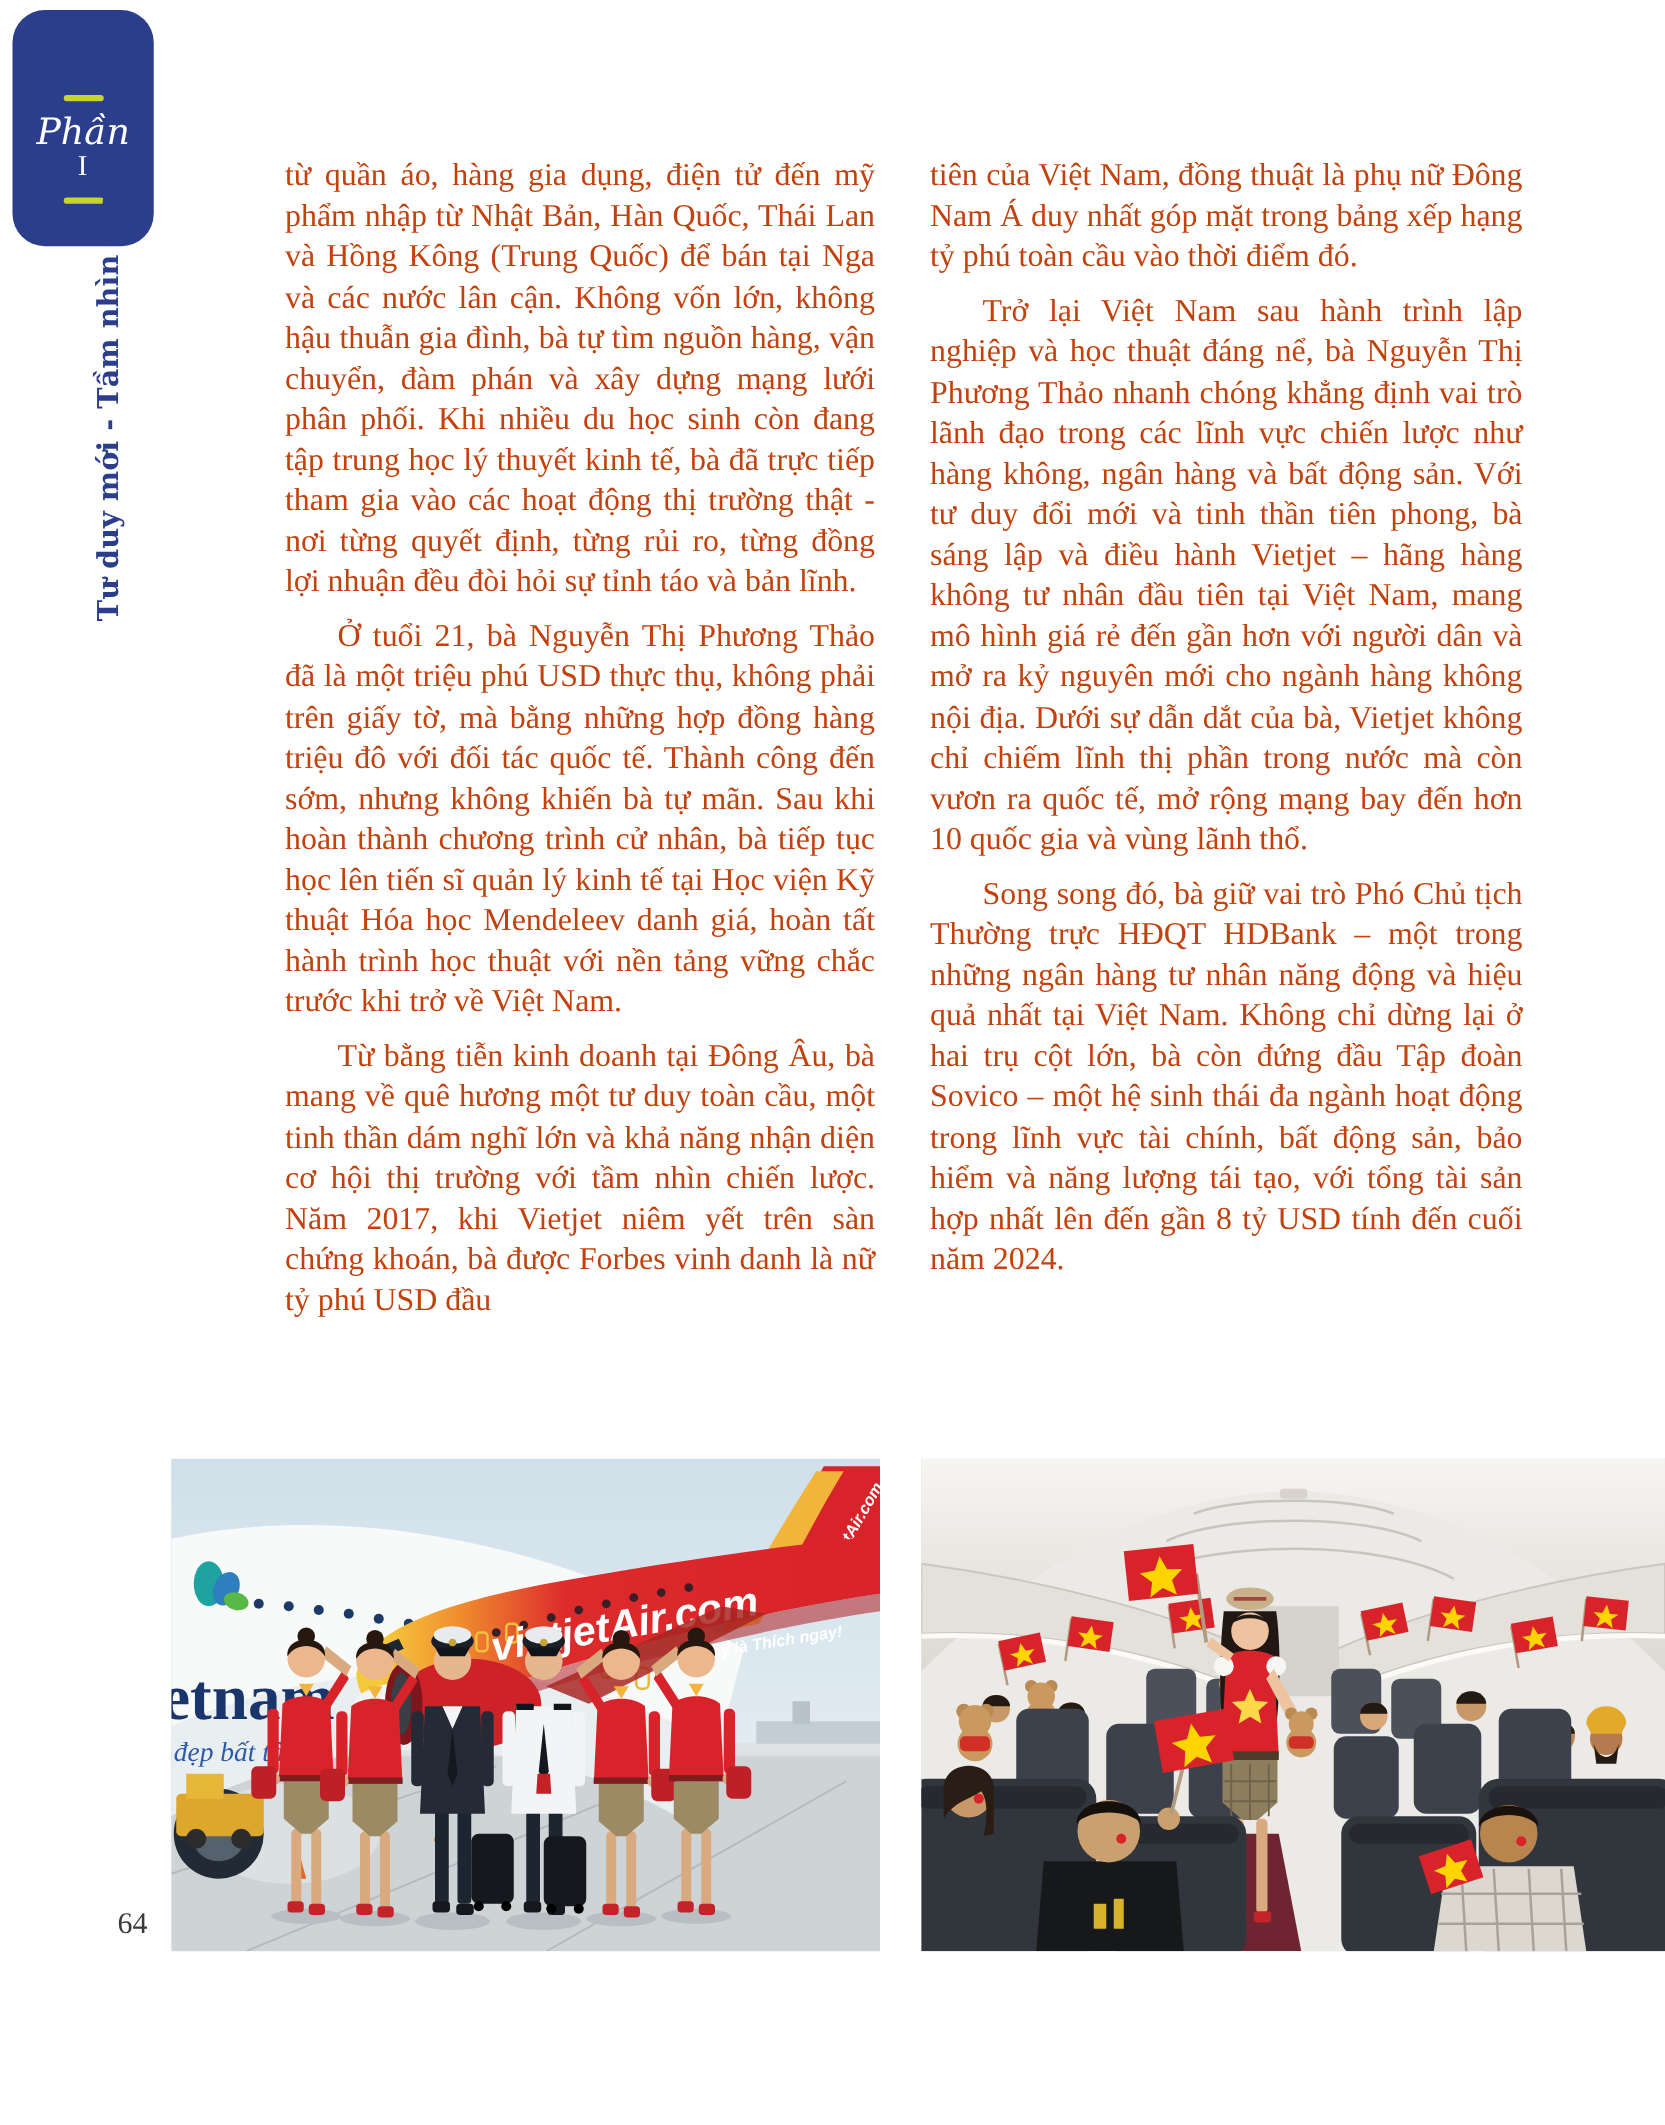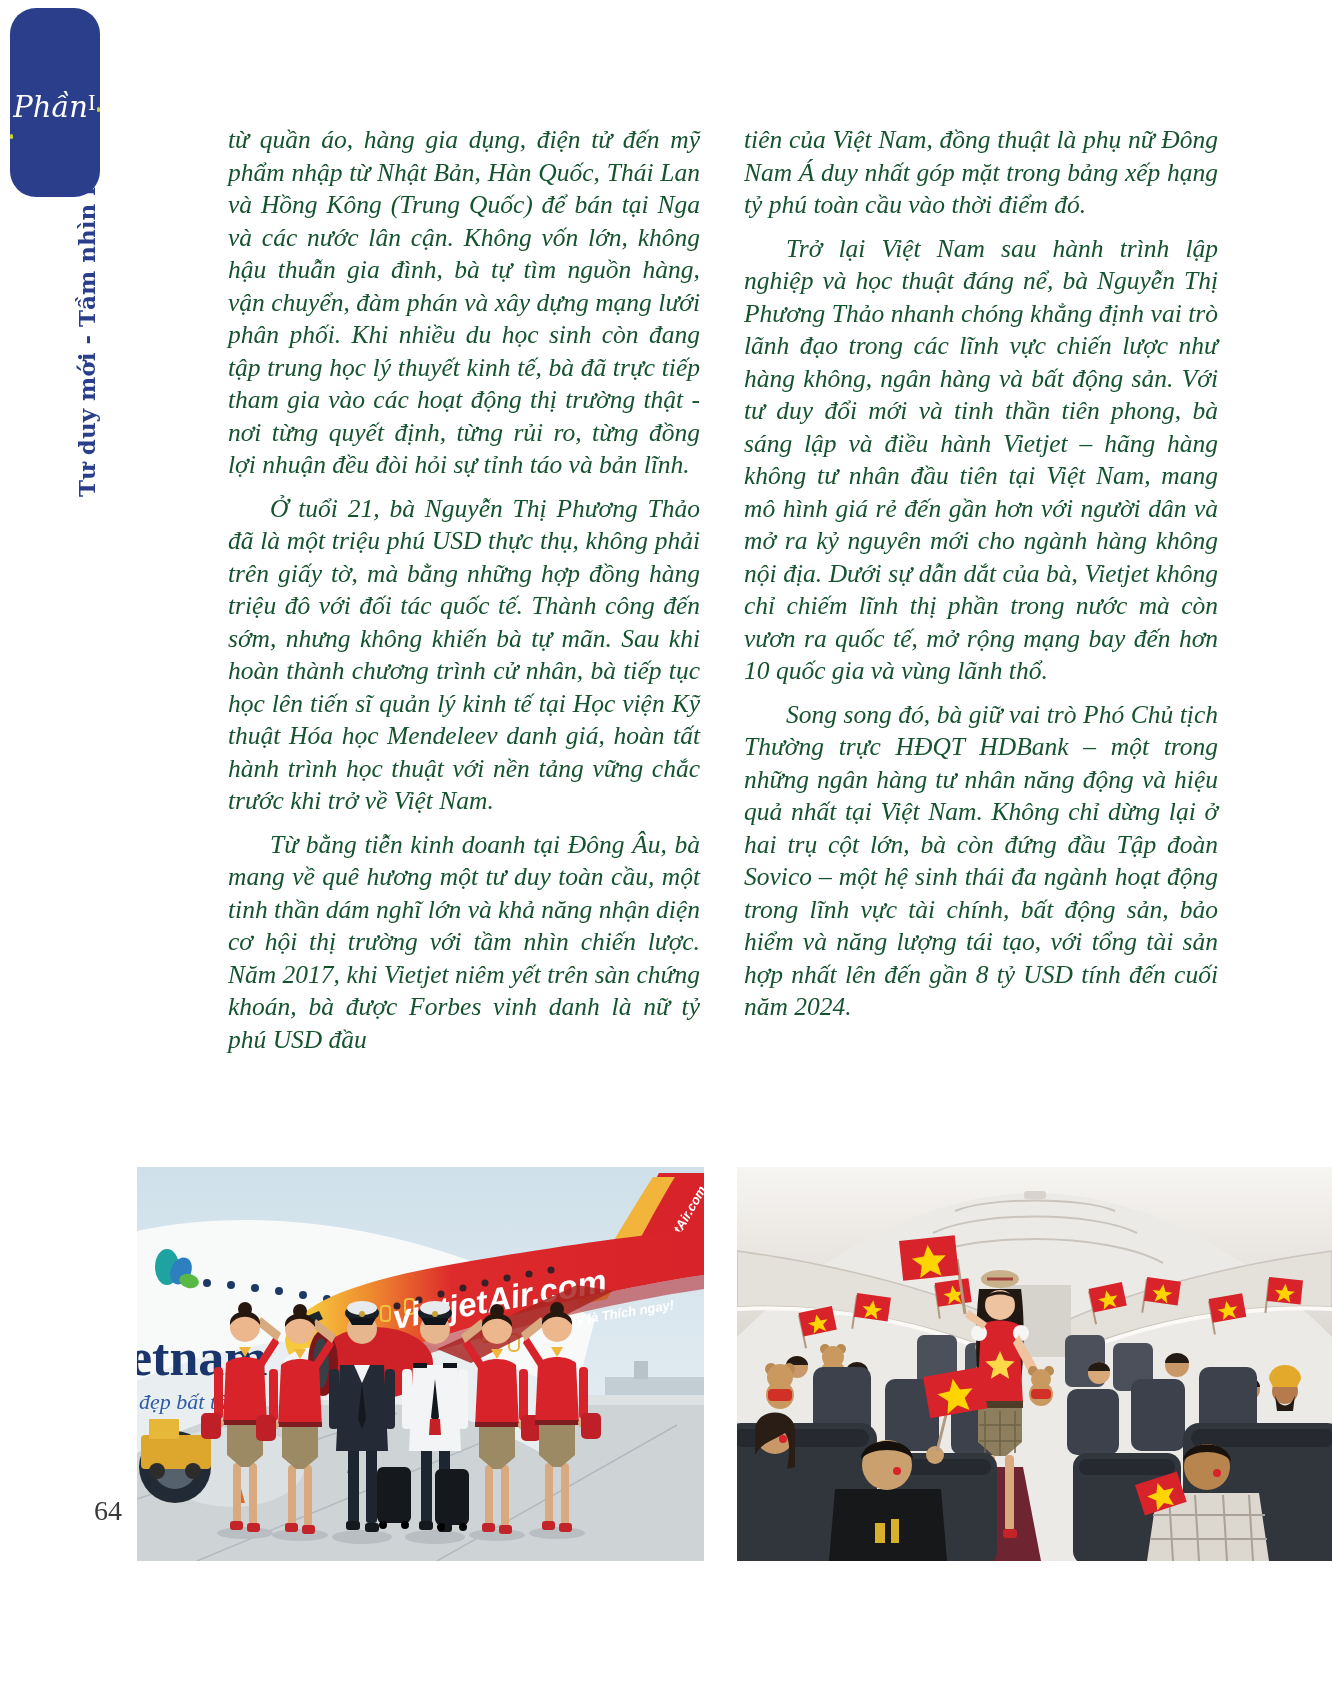--- a/index.html
+++ b/index.html
@@ -1,44 +1,44 @@
 <!DOCTYPE html>
 <html><head>
 <meta charset="utf-8">
 <style>
   html,body{margin:0;padding:0;background:#ffffff;}
   .page{position:relative;width:1332px;height:1700px;background:#ffffff;overflow:hidden;
         font-family:"Liberation Serif","DejaVu Serif",serif;}
   
-  .part-tab{position:absolute;left:10px;top:8px;width:90px;height:189px;background:#2b3e8c;
-            border-radius:26px;display:flex;flex-direction:row;align-items:center;}
+  .part-tab{position:absolute;left:10px;top:8px;width:113px;height:189px;background:#2b3e8c;
+            border-radius:26px;display:flex;flex-direction:column;align-items:center;}
   .tab-dash{width:32px;height:5px;border-radius:3px;background:#c9d32f;}
   .dash-top{margin-top:68px;}
   .dash-bottom{margin-top:13px;}
   .part-script{color:#ffffff;font-style:italic;font-size:29px;line-height:30px;margin-top:9px;
                font-family:"DejaVu Serif",serif;}
   .part-numeral{color:#ffffff;font-size:23px;line-height:24px;margin-top:1px;letter-spacing:1px;}
   
   .vertical-title{position:absolute;left:-48px;top:346px;width:270px;height:32px;line-height:32px;
                   text-align:center;transform:rotate(-90deg);color:#2b3e8c;font-weight:bold;
                   font-size:23px;font-family:"DejaVu Serif",serif;white-space:nowrap;}
   
-  .col{position:absolute;top:124px;color:#14532d;font-size:25.5px;line-height:32.5px;
-       text-align:justify;font-style:italic;}
+  .col{position:absolute;top:124px;color:#c2410c;font-size:25.5px;line-height:32.5px;
+       text-align:justify;}
   .col-left{left:228px;width:472px;}
   .col-right{left:744px;width:474px;}
   .col p{margin:0 0 11px 0;}
   .col p.indent{text-indent:42px;}
   
   .photo{position:absolute;top:1167px;height:394px;overflow:hidden;background:#d7e2e9;}
   .photo-left{left:137px;width:567px;}
   .photo-right{left:737px;width:595px;}
   .photo svg{display:block;}
   
-  .page-number{position:absolute;left:94px;top:1495px;font-size:28px;color:#3a3a3a;}
+  .page-number{position:absolute;left:94px;top:1526px;font-size:24px;color:#3a3a3a;}
   .svg-txt{font-family:"Liberation Sans","DejaVu Sans",sans-serif;}
 </style>
 </head>
 <body>
 
 <div class="page">
 
   <div class="part-tab">
     <div class="tab-dash dash-top"></div>
     <div class="part-script">Phần</div>

